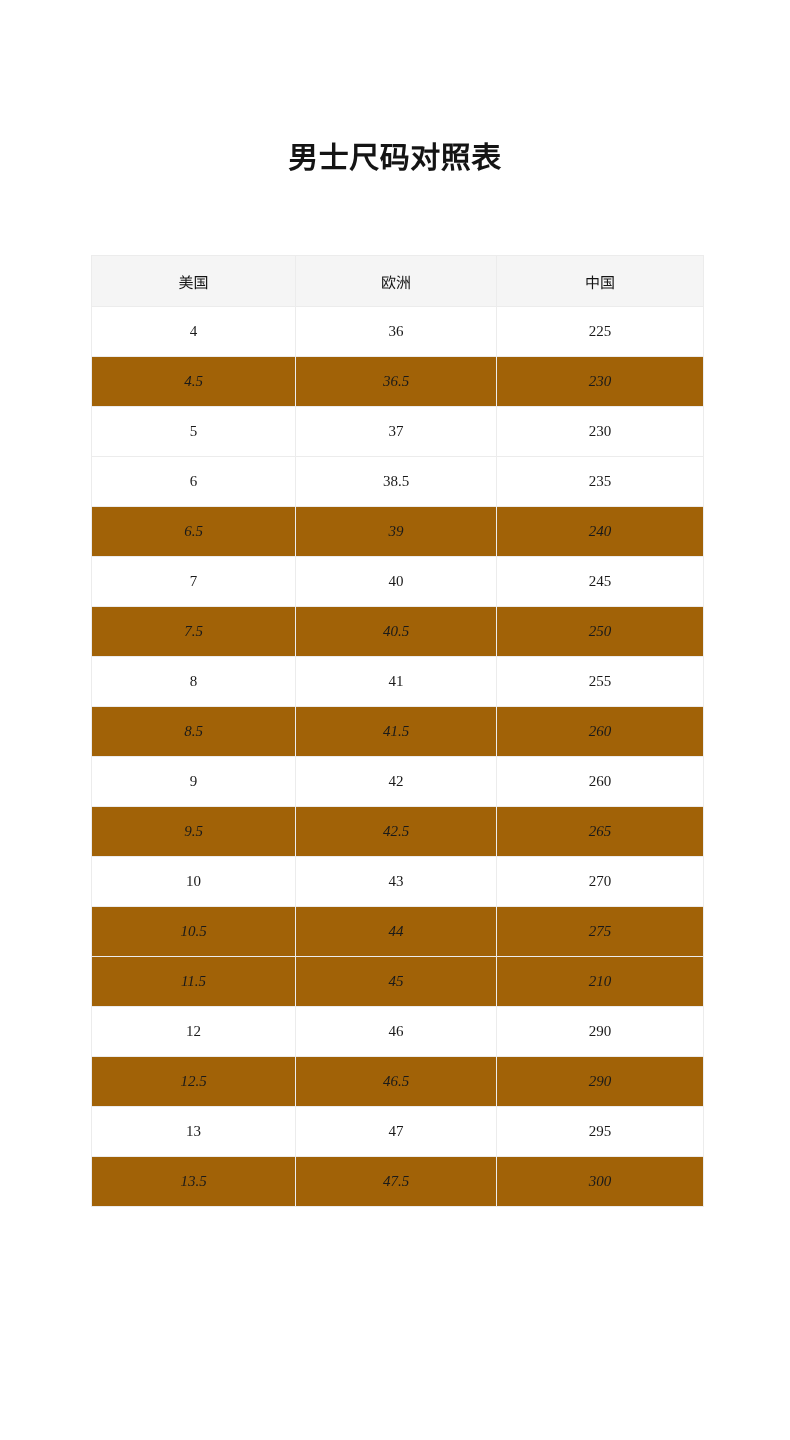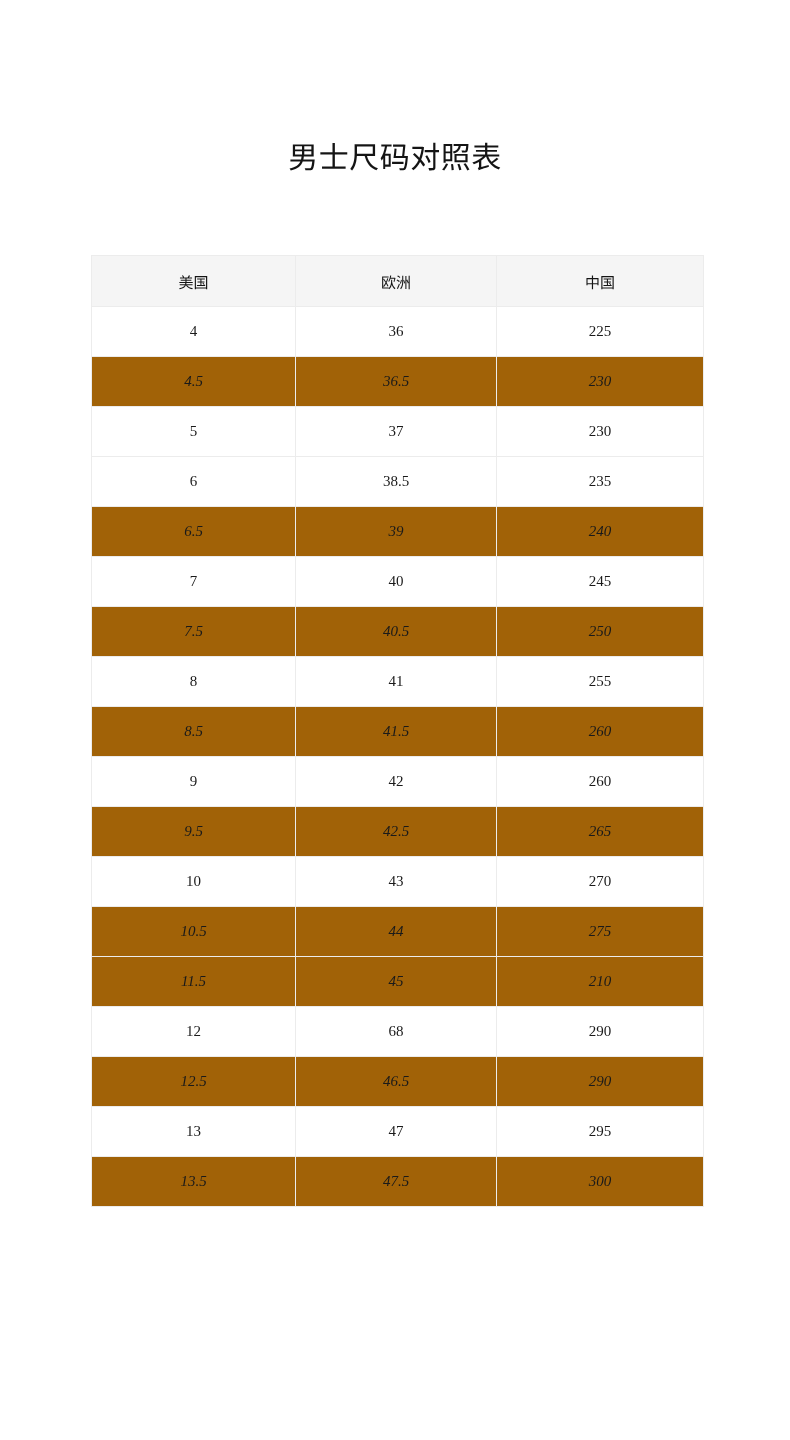--- a/index.html
+++ b/index.html
@@ -21,21 +21,21 @@
     box-sizing: border-box;
   }
   .page-title {
     position: absolute;
     top: 118px;
     left: 0;
     width: 790px;
     text-align: center;
     font-family: "Liberation Sans", "DejaVu Sans", sans-serif;
     font-size: 30px;
-    font-weight: 400;
+    font-weight: 700;
     line-height: 40px;
     letter-spacing: 0.5px;
     color: #141414;
   }
   .table-wrap {
     position: absolute;
     top: 255px;
     left: 91px;
     width: 612px;
   }
@@ -164,21 +164,21 @@
             <td>44</td>
             <td>275</td>
           </tr>
           <tr class="alt">
             <td>11.5</td>
             <td>45</td>
             <td>210</td>
           </tr>
           <tr>
             <td>12</td>
-            <td>68</td>
+            <td>46</td>
             <td>290</td>
           </tr>
           <tr class="alt">
             <td>12.5</td>
             <td>46.5</td>
             <td>290</td>
           </tr>
           <tr>
             <td>13</td>
             <td>47</td>

